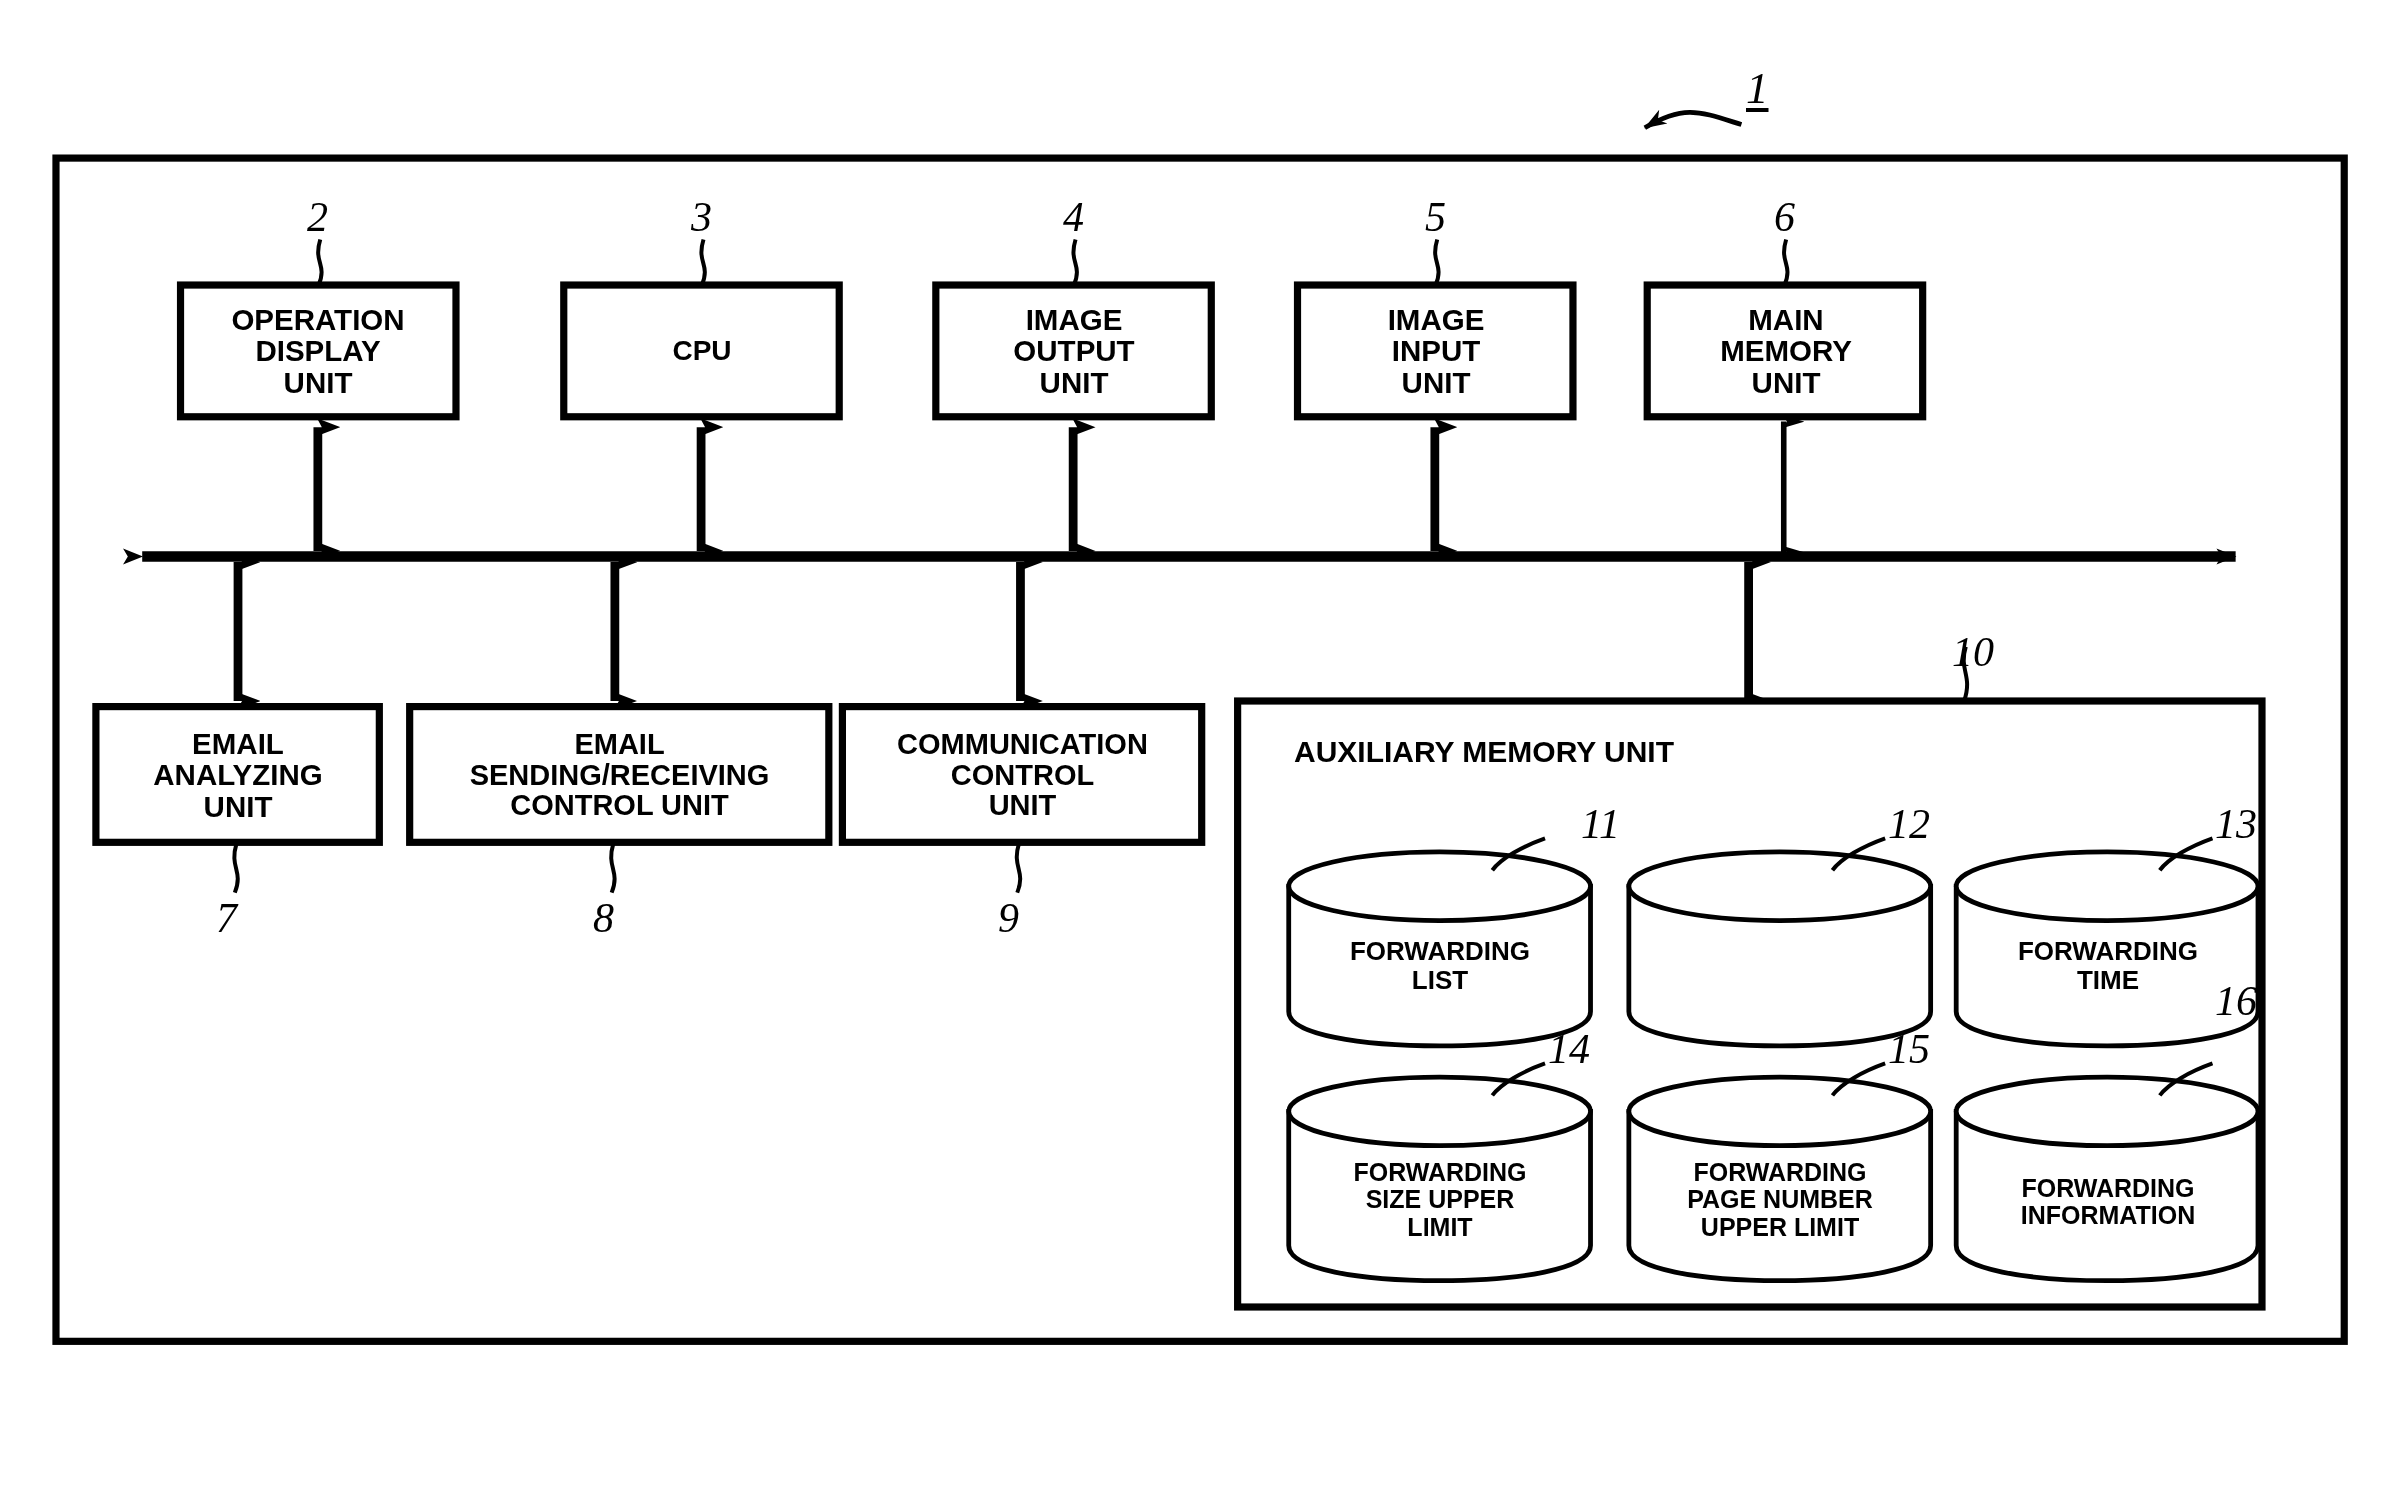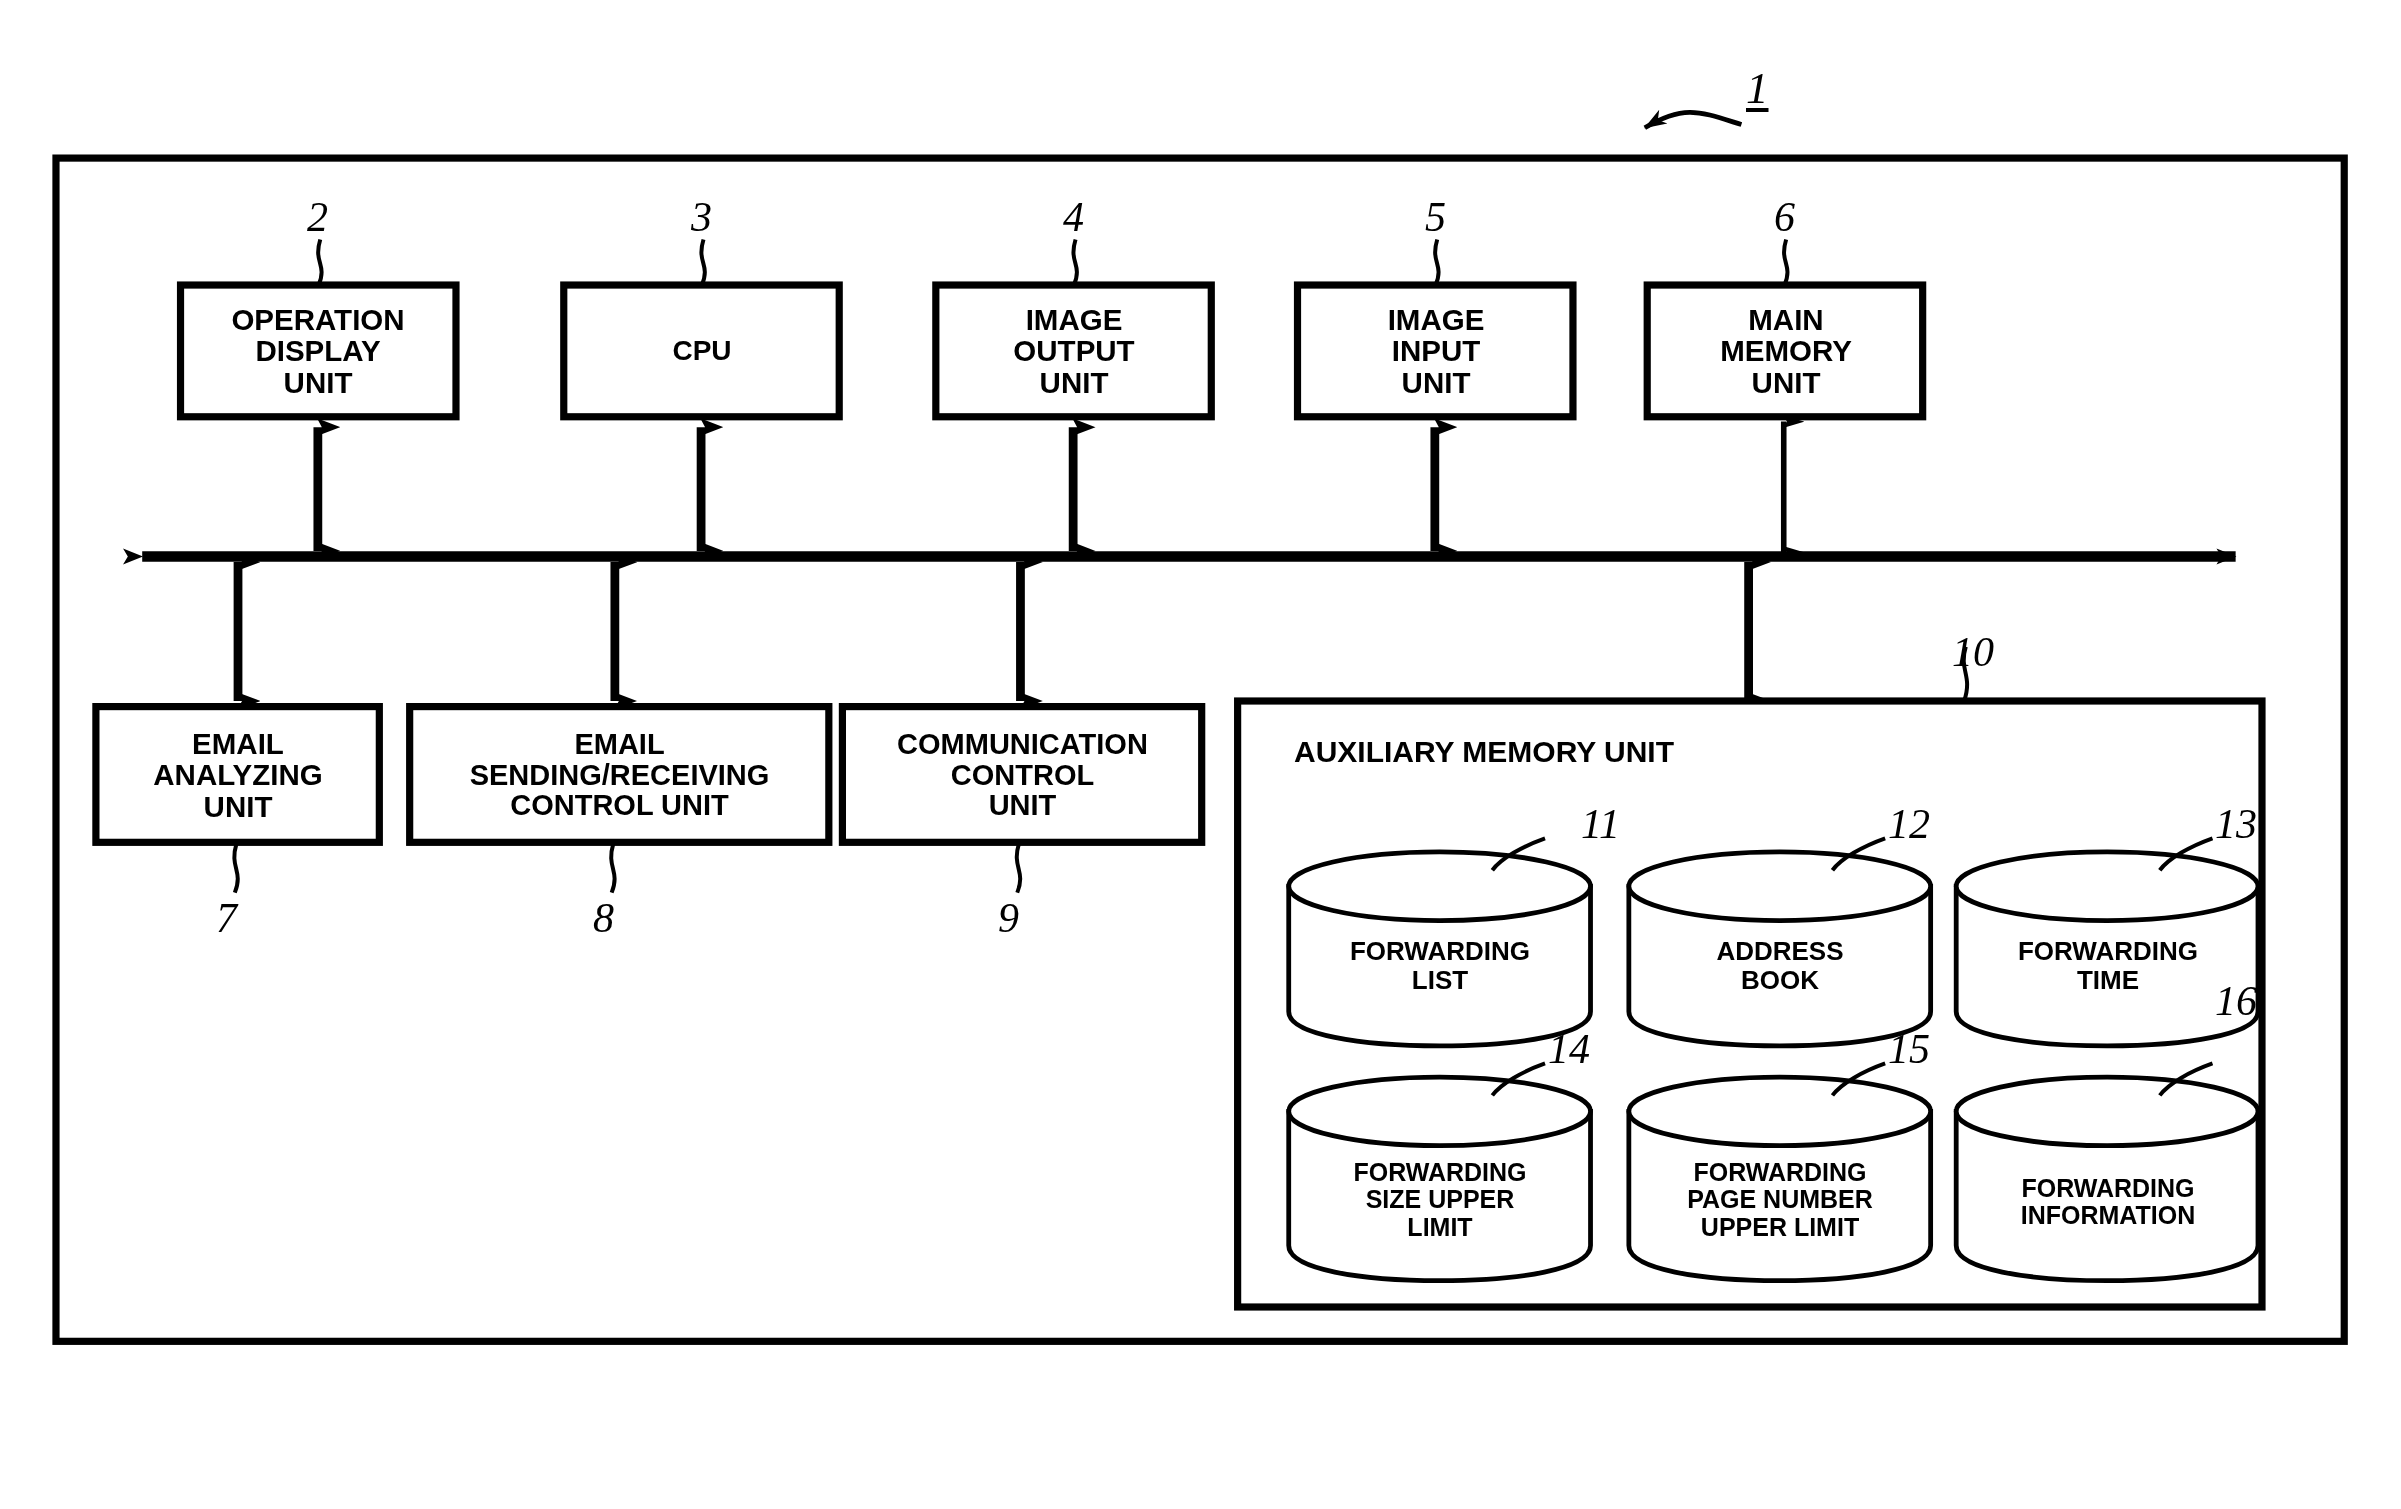--- a/index.html
+++ b/index.html
@@ -221,24 +221,20 @@
     <span>CONTROL</span>
     <span>UNIT</span>
   </div>
 
   <div class="aux-title" style="left:1294px;top:735px;text-align:right;">AUXILIARY MEMORY UNIT</div>
 
   <div class="boxlabel cyl-label" style="left:1289px;top:910px;width:302px;height:112px;">
     <span>FORWARDING</span>
     <span>LIST</span>
   </div>
-  <div class="boxlabel cyl-label" style="left:1629px;top:910px;width:302px;height:112px;">
-    <span>ADDRESS</span>
-    <span>BOOK</span>
-  </div>
   <div class="boxlabel cyl-label" style="left:1957px;top:910px;width:302px;height:112px;">
     <span>FORWARDING</span>
     <span>TIME</span>
   </div>
 
   <div class="boxlabel cyl-label-sm" style="left:1289px;top:1134px;width:302px;height:132px;">
     <span>FORWARDING</span>
     <span>SIZE UPPER</span>
     <span>LIMIT</span>
   </div>

